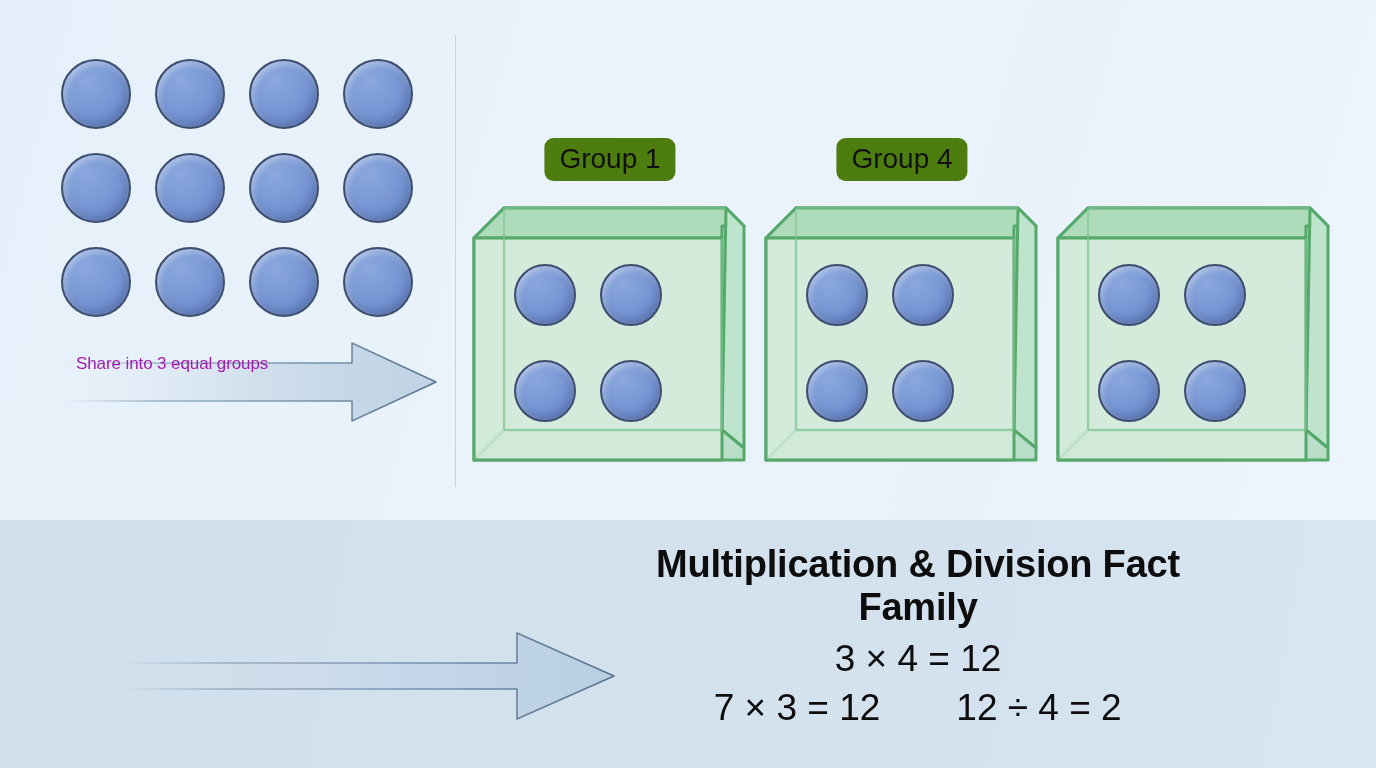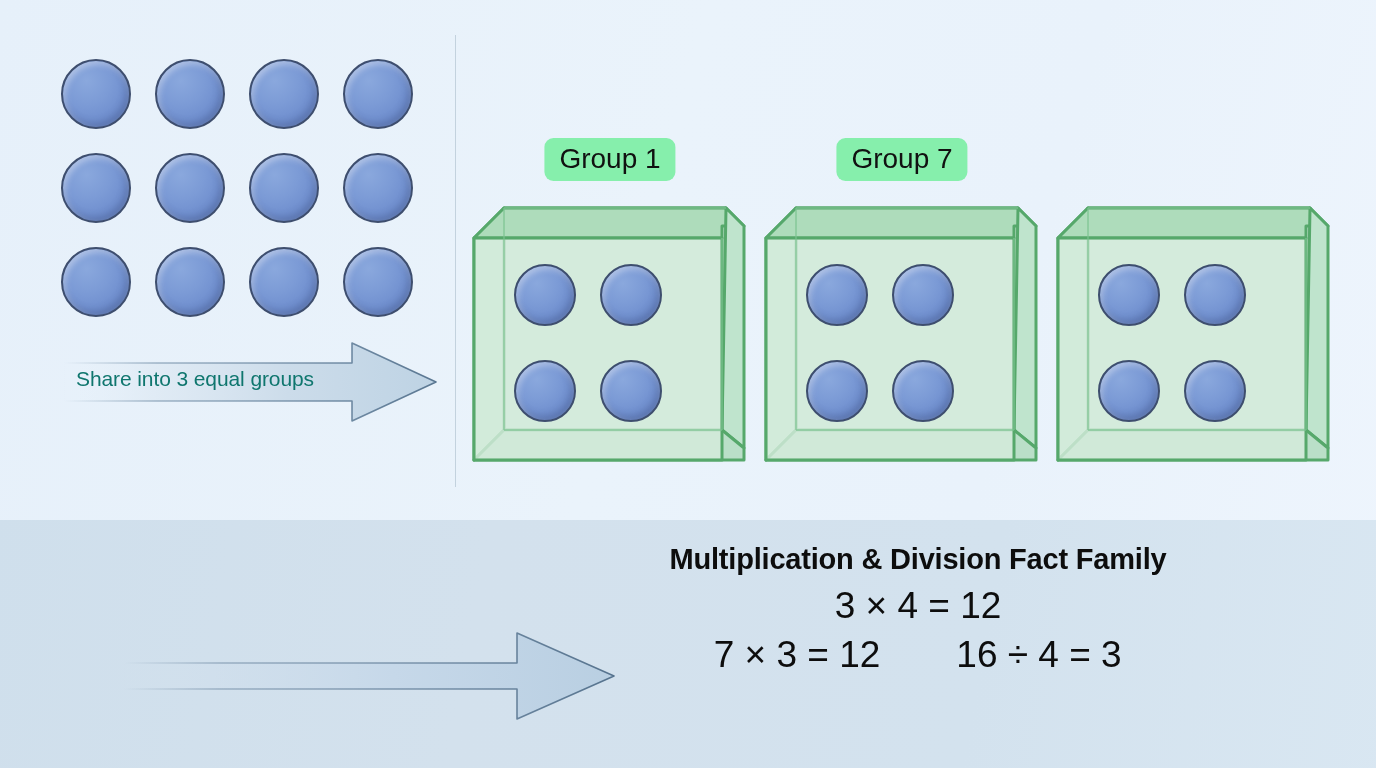--- a/index.html
+++ b/index.html
@@ -76,44 +76,44 @@
     left: 60px;
     top: 337px;
     width: 380px;
     height: 90px;
   }
   #share-arrow-wrap svg { display: block; }
 
   #share-arrow-label {
     position: absolute;
     left: 16px;
-    top: 30px;
-    font-size: 21px;
-    color: #0f766e;
+    top: 17px;
+    font-size: 17px;
+    color: #a21caf;
     white-space: nowrap;
     letter-spacing: -0.1px;
   }
 
   
   .group-unit {
     position: absolute;
     top: 138px;
     width: 296px;
     height: 340px;
   }
   #group-unit-0 { left: 462px; }
   #group-unit-1 { left: 754px; }
   #group-unit-2 { left: 1046px; }
 
   .group-label {
     position: absolute;
     top: 0;
     left: 50%;
     transform: translateX(-50%);
-    background: #86efac;
+    background: #4d7c0f;
     border-radius: 9px;
     padding: 6px 15px 8px 15px;
     font-size: 28px;
     color: #111;
     white-space: nowrap;
     line-height: 1.05;
   }
 
   .group-box {
     position: absolute;
@@ -150,21 +150,21 @@
 
   #fact-family {
     position: absolute;
     left: 640px;
     top: 23px;
     width: 596px;
     text-align: center;
   }
 
   #fact-title {
-    font-size: 29px;
+    font-size: 38px;
     font-weight: bold;
     color: #0d0d0d;
     letter-spacing: -0.2px;
     margin-bottom: 6px;
   }
 
   .fact-row {
     display: flex;
     justify-content: center;
     align-items: baseline;
@@ -265,21 +265,21 @@
     </div>
     <div class="box-discs">
       <div class="disc small"></div>
       <div class="disc small"></div>
       <div class="disc small"></div>
       <div class="disc small"></div>
     </div>
   </div>
 
   <div class="group-unit" id="group-unit-1">
-    <div class="group-label">Group 7</div>
+    <div class="group-label">Group 4</div>
     <div class="group-box">
       <svg width="284" height="278" viewBox="0 0 284 278" xmlns="http://www.w3.org/2000/svg">
         <g stroke="#56a86b" stroke-width="3" stroke-linejoin="round" fill="#d3ecdb">
           <rect x="36" y="8" width="222" height="222" fill="#cfeada"></rect>
           <path d="M 6 38 L 36 8 L 36 230 L 6 260 Z" fill="#c6e7d2"></path>
           <path d="M 6 38 L 36 8 L 258 8 L 276 26 L 254 26 L 254 38 Z" fill="#aedcbb"></path>
           <path d="M 258 8 L 276 26 L 276 248 L 254 230 Z" fill="#bfe4cd"></path>
           <path d="M 6 260 L 36 230 L 254 230 L 276 248 L 276 260 Z" fill="#badfc8"></path>
           <rect x="6" y="38" width="248" height="222" fill="#d4ecdc" fill-opacity="0.82"></rect>
         </g>
@@ -351,17 +351,17 @@
 
   <div id="fact-family">
     <div id="fact-title">Multiplication &amp; Division Fact Family</div>
 
     <div class="fact-row">
       <div class="fact-cell">3 × 4 = 12</div>
     </div>
 
     <div class="fact-row">
       <div class="fact-cell">7 × 3 = 12</div>
-      <div class="fact-cell">16 ÷ 4 = 3</div>
+      <div class="fact-cell">12 ÷ 4 = 2</div>
     </div>
   </div>
 
 </div>
 
 </body></html>

